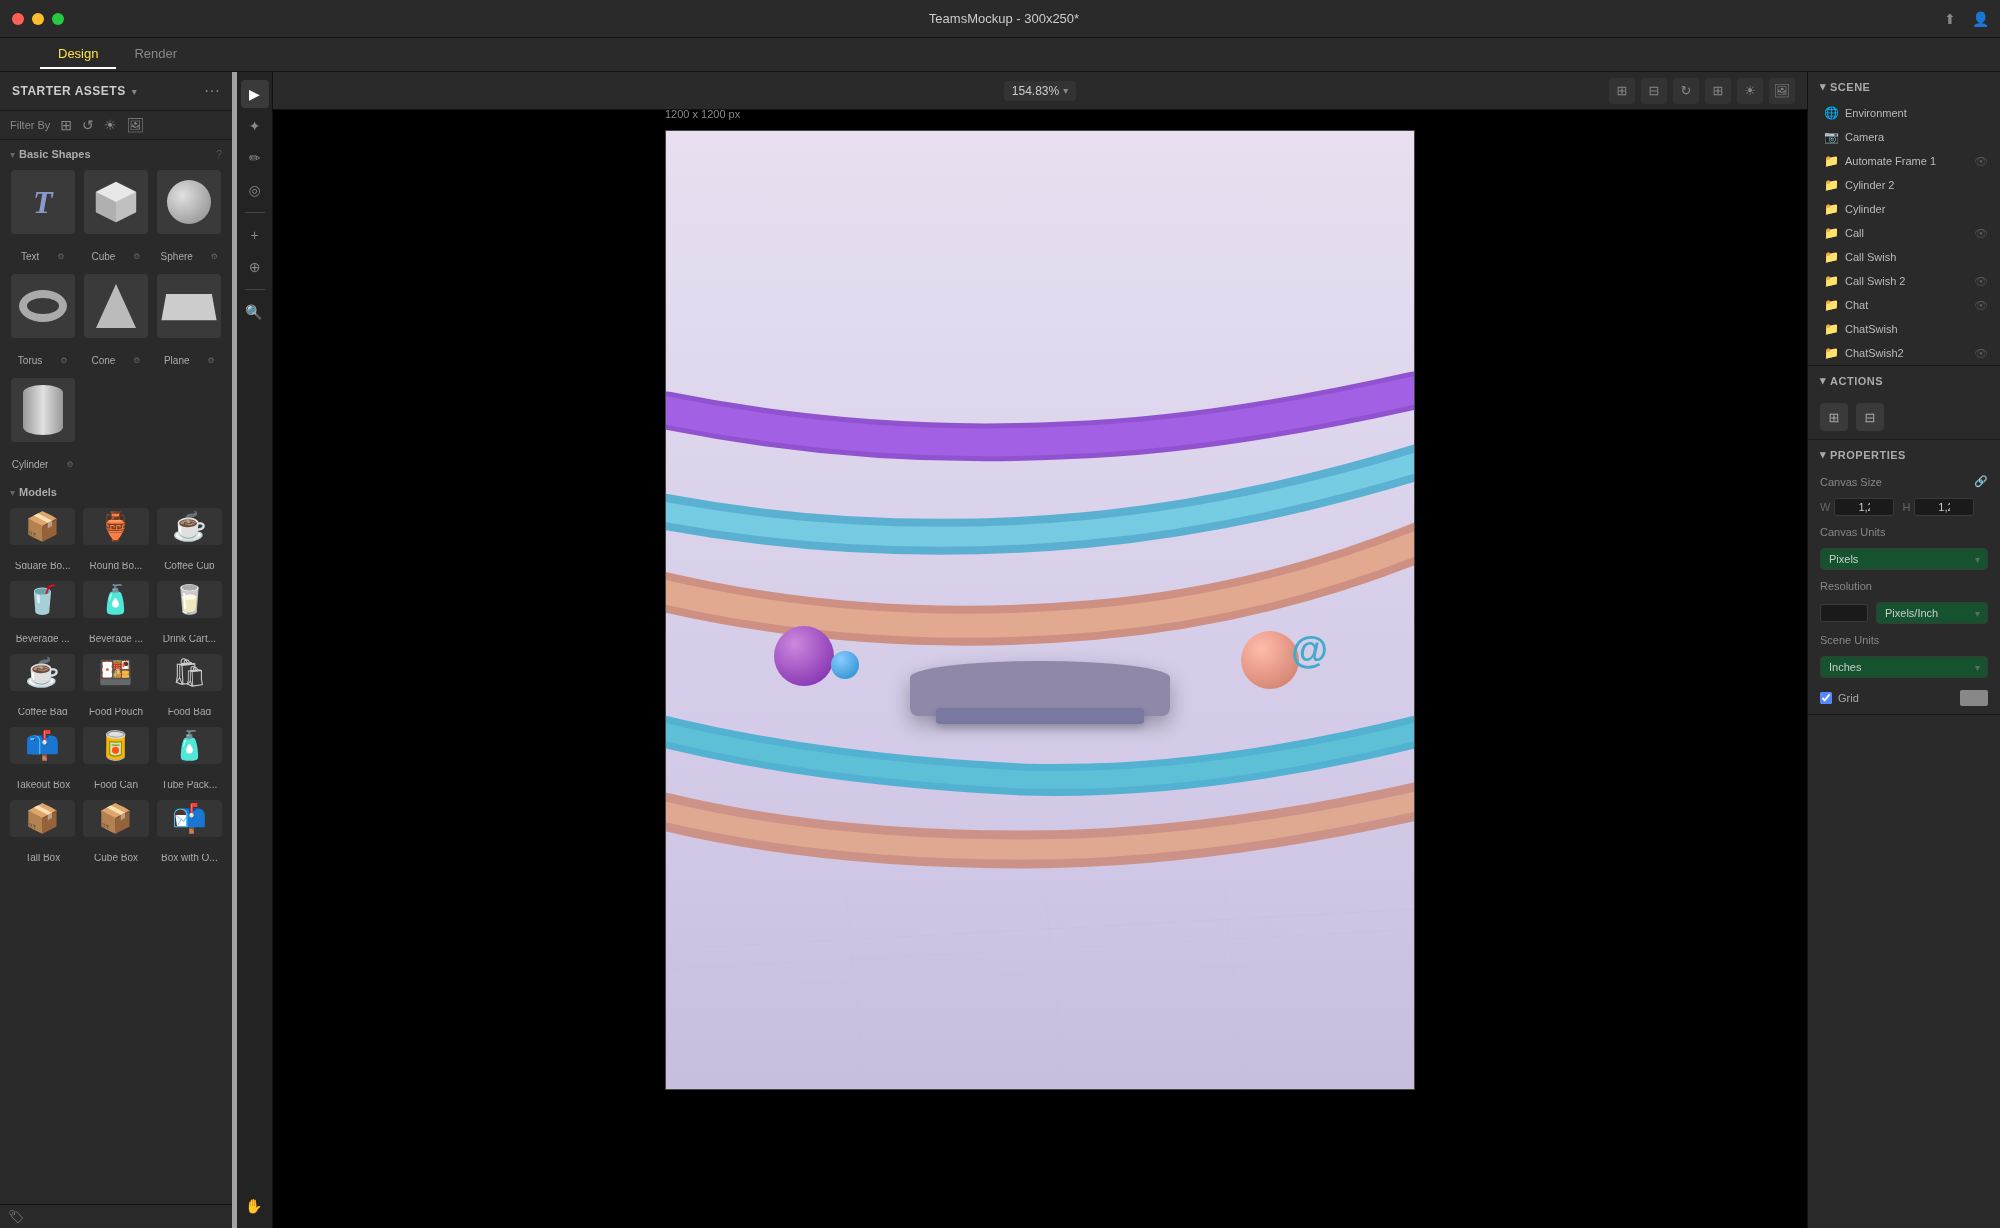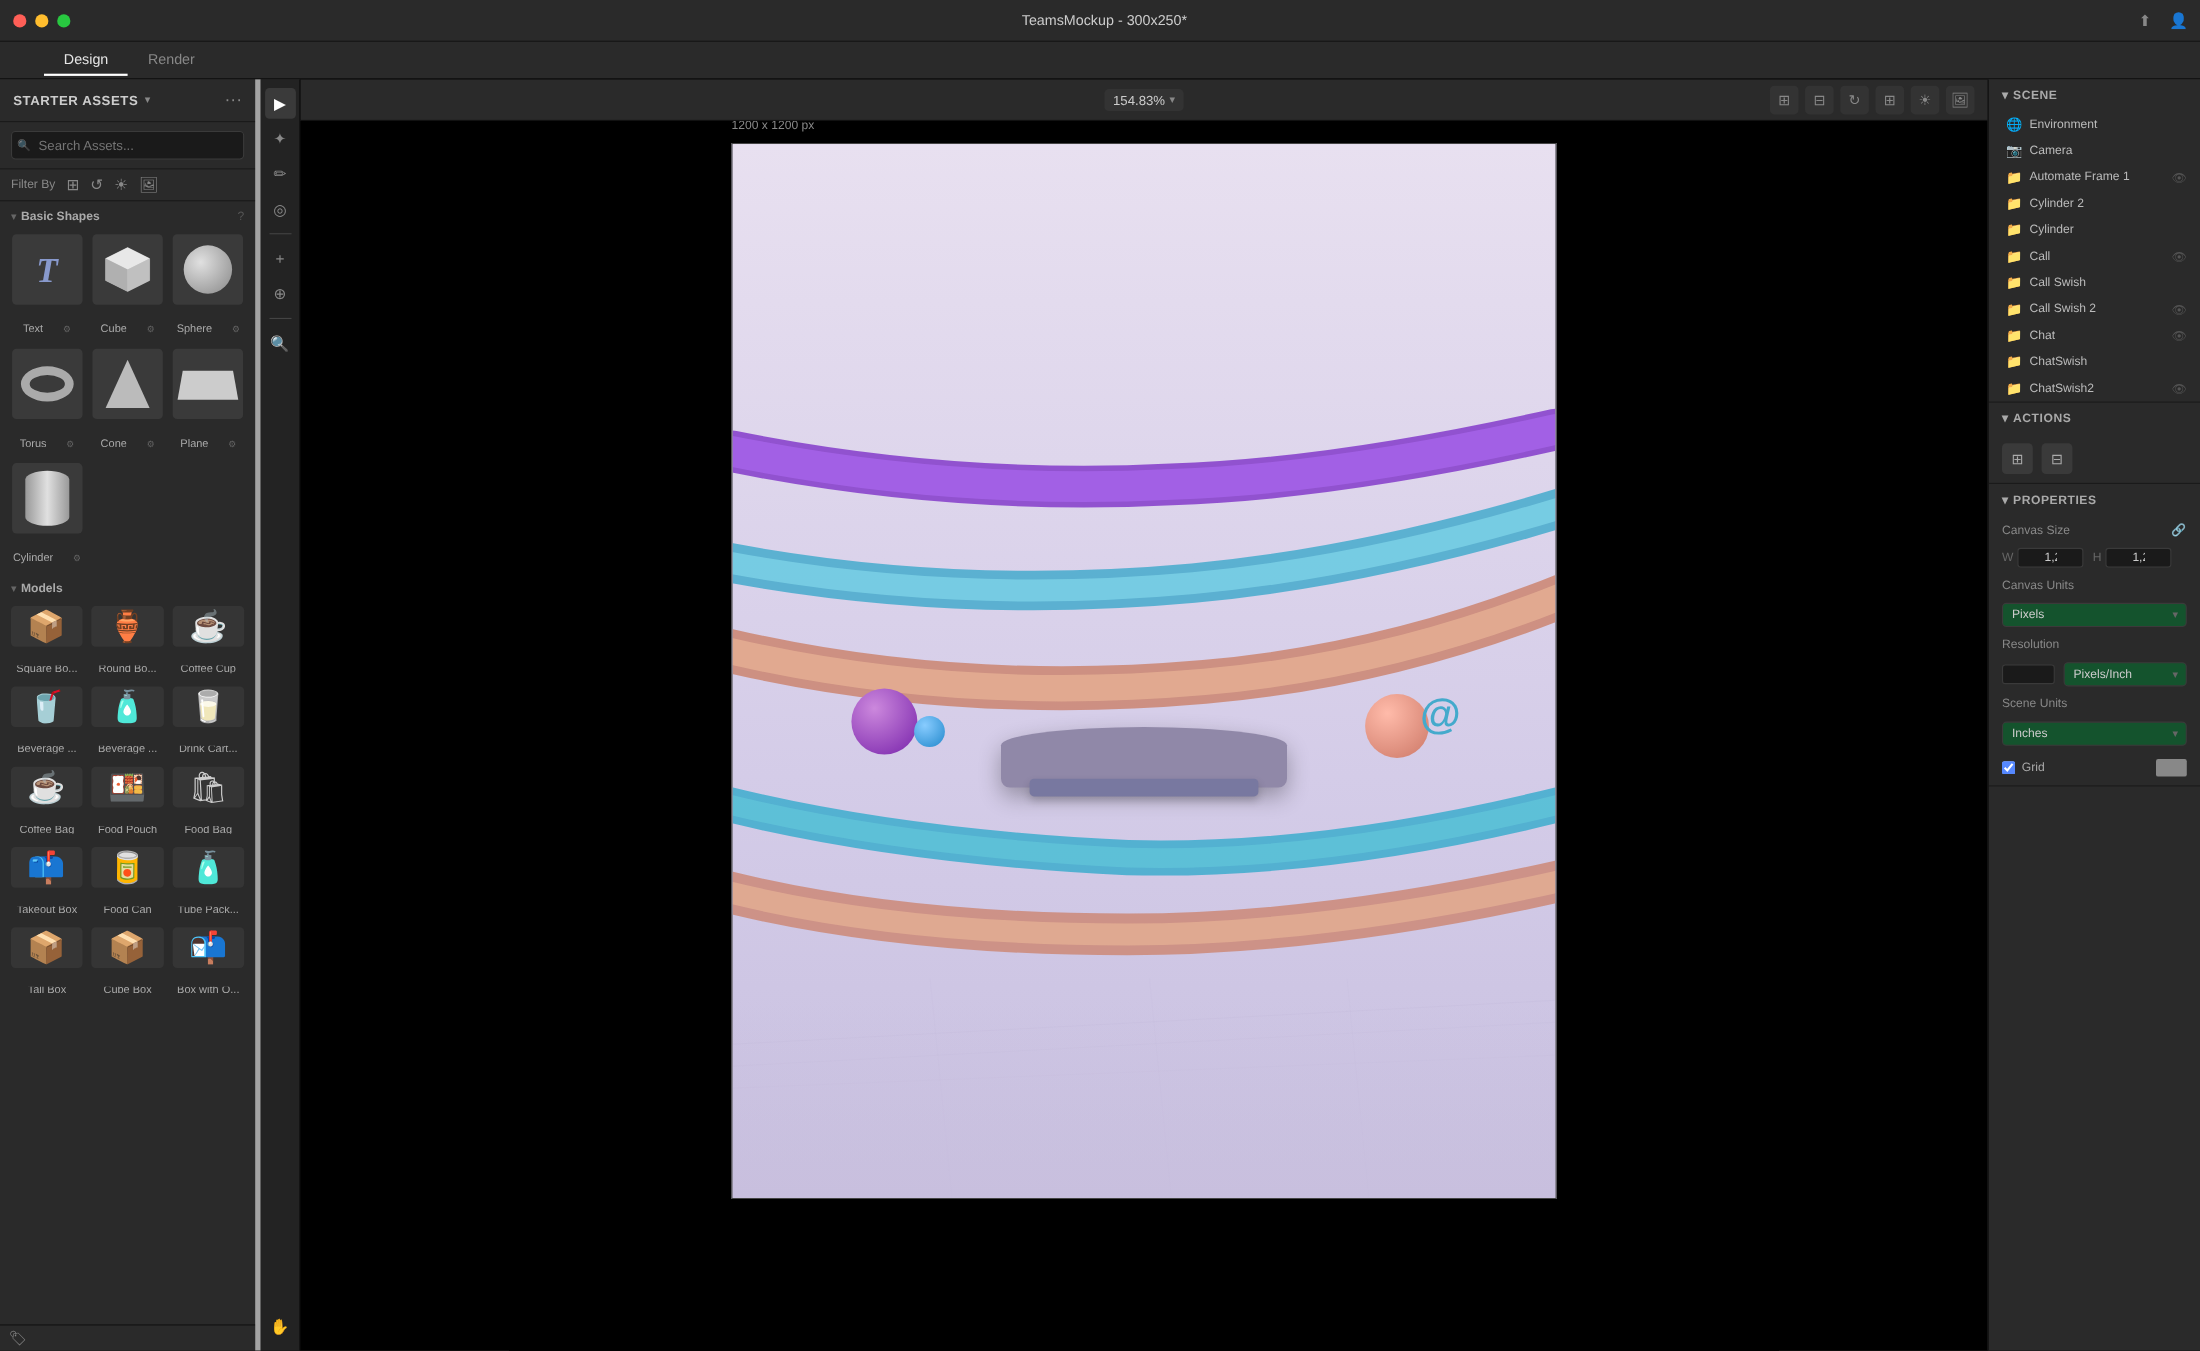--- a/index.html
+++ b/index.html
@@ -44,21 +44,21 @@
       border-bottom: 1px solid #111;
       flex-shrink: 0;
     }
     .tab {
       padding: 6px 18px;
       font-size: 13px;
       cursor: pointer;
       color: #888;
       border-bottom: 2px solid transparent;
     }
-    .tab.active { color: #e5e5e5; border-bottom-color: #fff; }
+    .tab.active { color: #fde047; border-bottom-color: #fff; }
 
     
     .main {
       display: flex;
       flex: 1;
       overflow: hidden;
     }
 
     
     .sidebar-left {
@@ -575,25 +575,20 @@
   <div class="sidebar-left">
 
     <div class="sidebar-header">
       <div class="sidebar-header-left">
         <span class="sidebar-title">STARTER ASSETS</span>
         <span class="chevron-icon">▾</span>
       </div>
       <span class="sidebar-more">···</span>
     </div>
 
-    <div class="sidebar-search">
-      <div class="search-wrap">
-        <input class="search-input" type="text" placeholder="Search Assets..." style="">
-      </div>
-    </div>
 
     <div class="filter-row">
       <span class="filter-label">Filter By</span>
       <span class="filter-icon">⊞</span>
       <span class="filter-icon">↺</span>
       <span class="filter-icon">☀</span>
       <span class="filter-icon">🖼</span>
     </div>
 
     <div class="assets-scroll">

